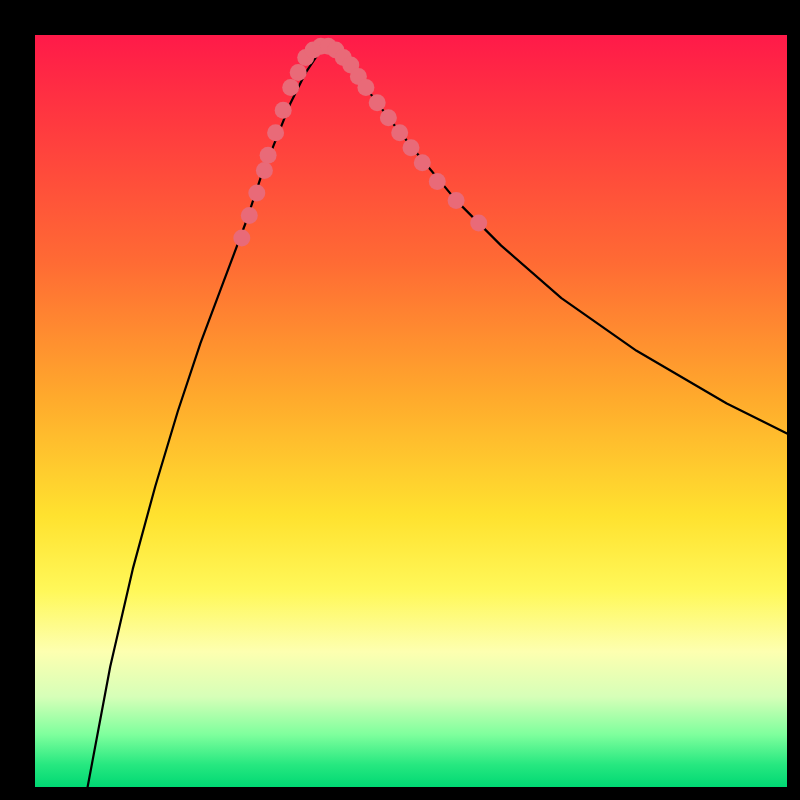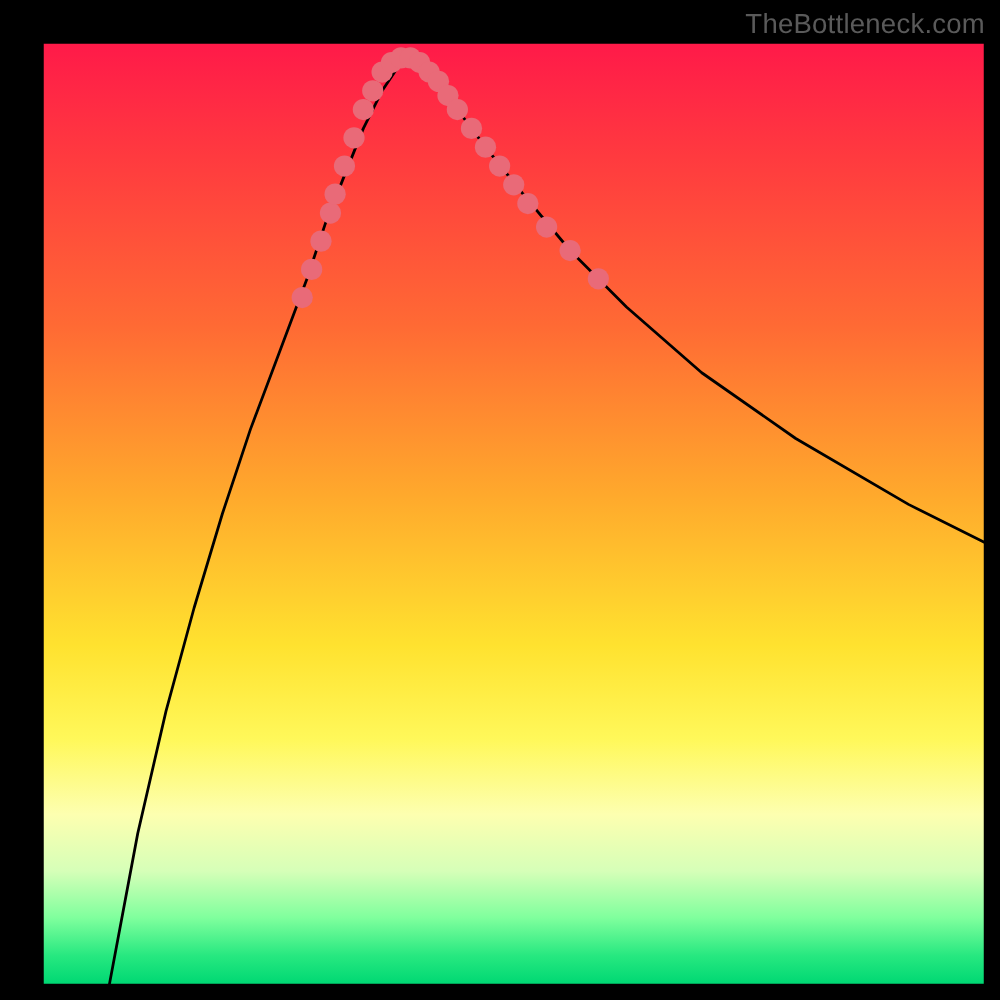--- a/index.html
+++ b/index.html
@@ -102,15 +102,14 @@
           <circle cx="364.7" cy="97.8" r="8.5" class="marker"></circle>
           <circle cx="376.0" cy="112.8" r="8.5" class="marker"></circle>
           <circle cx="387.3" cy="127.8" r="8.5" class="marker"></circle>
           <circle cx="402.3" cy="146.6" r="8.5" class="marker"></circle>
           <circle cx="421.1" cy="165.4" r="8.5" class="marker"></circle>
           <circle cx="443.7" cy="188.0" r="8.5" class="marker"></circle>
         </g>
     </svg>
   </div>
 
-  <div class="watermark">TheBottleneck.com</div>
 
 </div>
 
 </body></html>

